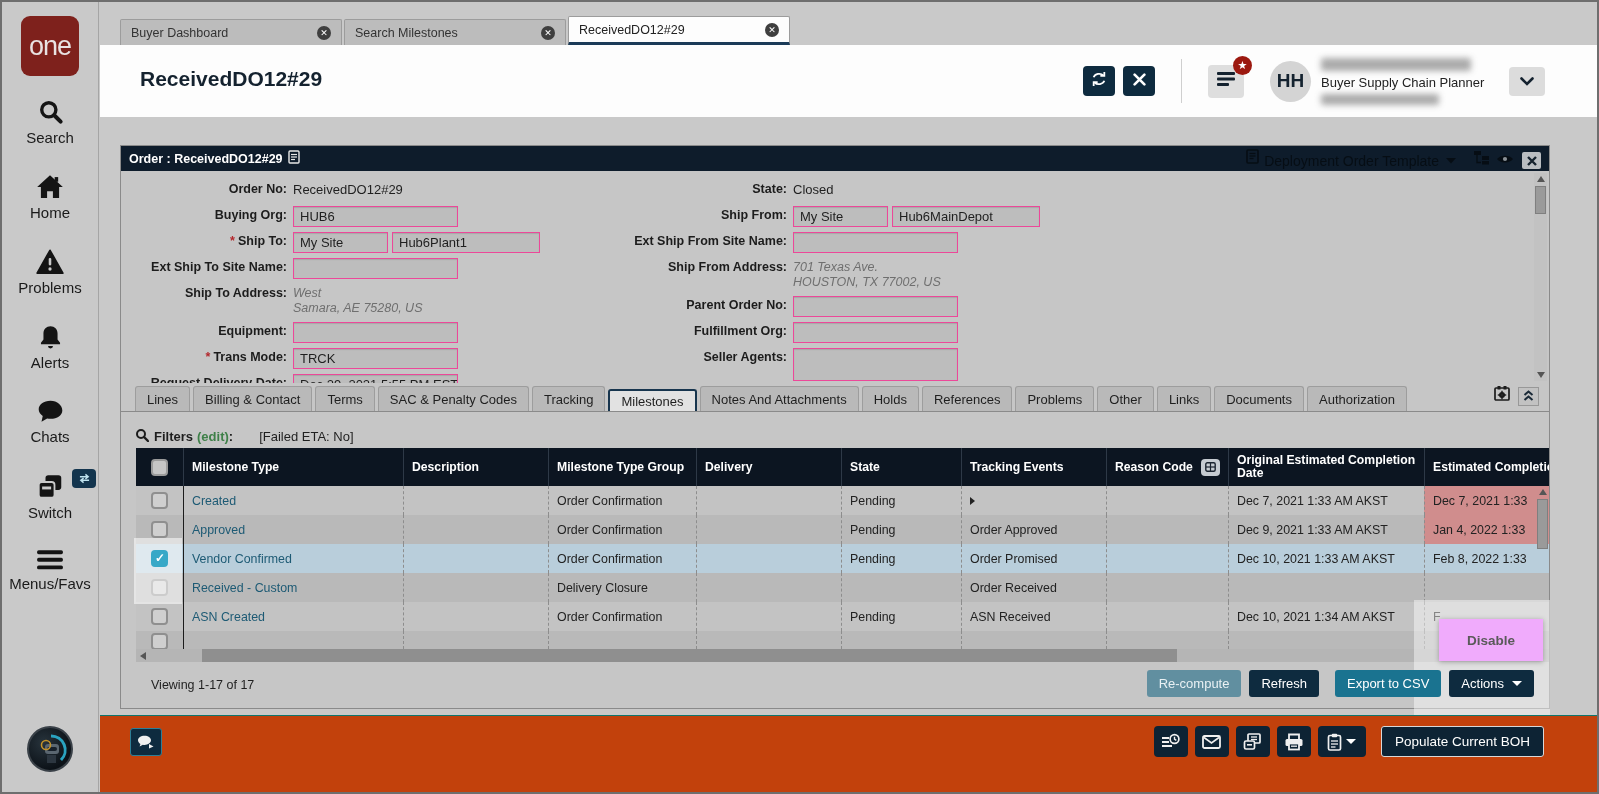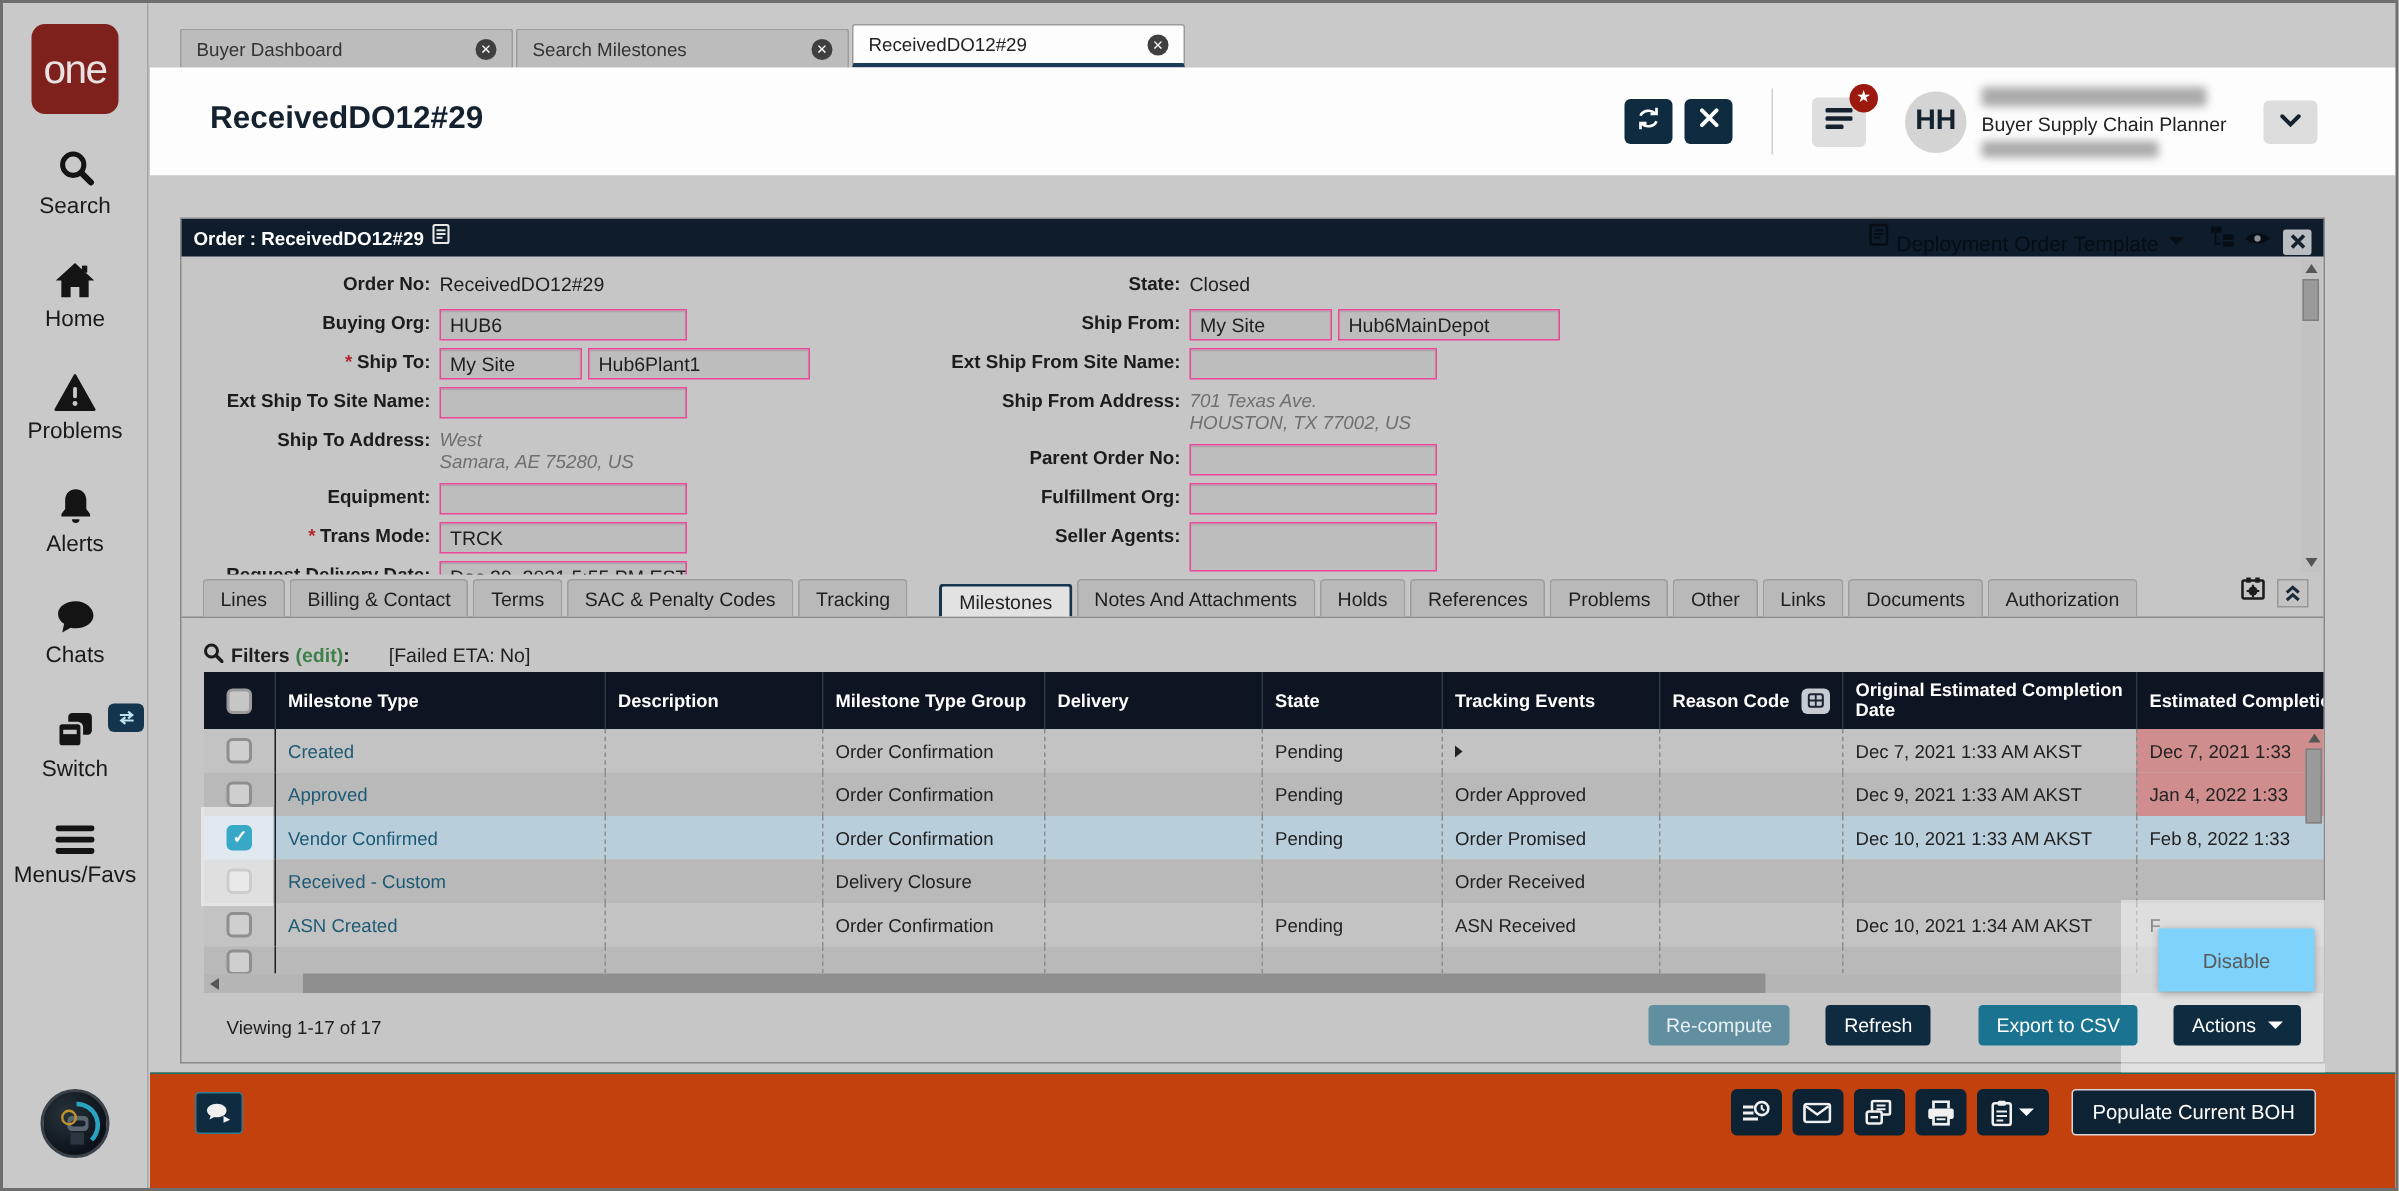--- a/index.html
+++ b/index.html
@@ -64,21 +64,21 @@
   .vsb { position:absolute; width:13px; background:#c2c2c2; }
   .vsb .arr { position:absolute; left:0; width:13px; height:12px; display:flex; align-items:center; justify-content:center; }
   .tri-up { width:0; height:0; border-left:4px solid transparent; border-right:4px solid transparent; border-bottom:6px solid #555; }
   .tri-dn { width:0; height:0; border-left:4px solid transparent; border-right:4px solid transparent; border-top:6px solid #555; }
   .tri-lf { width:0; height:0; border-top:4px solid transparent; border-bottom:4px solid transparent; border-right:6px solid #555; }
   .vsb .thumb { position:absolute; left:1px; width:11px; background:#9a9a9a; border:1px solid #7f7f7f; }
   .form-sb { right:2px; top:2px; height:208px; }
 
   .subtabs { position:relative; height:29px; padding-left:14px; display:flex; align-items:flex-end; border-bottom:1px solid #8a8a8a; }
   .stab { height:25px; padding:0 11px; background:#b9b9b9; border:1px solid #9d9d9d; border-bottom:none; border-radius:3px 3px 0 0; margin-right:3px; font-size:13px; color:#1f1f1f; display:flex; align-items:center; white-space:nowrap; cursor:pointer; }
-  .stab.active { height:22px; background:#e2e2e2; border:2px solid #17354e; border-bottom:none;margin-left:18px; }
+  .stab.active { height:22px; background:#e2e2e2; border:2px solid #17354e; border-bottom:none; }
   .subtab-icons { position:absolute; right:10px; bottom:4px; display:flex; align-items:center; gap:6px; }
   .collapse-btn { width:21px; height:19px; background:#c2c2c2; border:1px solid #989898; display:flex; align-items:center; justify-content:center; cursor:pointer; }
 
   .filters { height:36px; padding:12px 0 0 14px; display:flex; align-items:center; font-size:13px; color:#1f1f1f; }
   .filters .fl-label { font-weight:bold; margin-left:5px; }
   .filters .fl-edit { font-weight:bold; color:#3e8048; margin-left:4px; cursor:pointer; }
   .filters .fl-colon { font-weight:bold; }
   .filters .fl-value { margin-left:26px; }
 
   
@@ -105,41 +105,41 @@
   .reason-chip { width:20px; height:17px; background:#c6cbd1; border-radius:4px; margin-left:8px; display:flex; align-items:center; justify-content:center; }
   .partial-row { height:18px; overflow:hidden; background:#c3c3c3; }
   .partial-row .gc { padding-top:3px; }
   .grid-sb { right:0; top:38px; height:163px; background:transparent; }
   .hscroll { height:13px; display:flex; background:#b5b5b5; }
   .hscroll .harr { width:14px; display:flex; align-items:center; justify-content:center; }
   .hthumb { height:13px; width:69%; margin-left:52px; background:#8f8f8f; }
 
   .panel-footer { position:relative; height:48px; }
   .viewing { position:absolute; left:30px; top:16px; font-size:12.5px; color:#1f1f1f; }
-  .foot-btns { position:absolute; right:15px; top:8px; display:flex; gap:24px; z-index:30;align-items:flex-end; }
+  .foot-btns { position:absolute; right:15px; top:8px; display:flex; gap:8px; z-index:30;align-items:flex-end; }
   .btn { height:27px; padding:0 12px; border-radius:3px; font-size:13px; color:#fff; display:flex; align-items:center; border:none; cursor:pointer; font-family:inherit; }
   .btn.recompute { background:var(--recompute); color:#e9f1f4; }
   .btn.refresh { background:var(--accent-navy); }
   .btn.export { background:var(--teal); margin-left:8px; }
   .btn.actions { background:var(--accent-navy); }
   .caret { width:0; height:0; border-left:5px solid transparent; border-right:5px solid transparent; border-top:5px solid #fff; margin-left:8px; }
 
   
   .bottom-bar { position:absolute; left:0; right:0; top:598px; bottom:0; border-top:1px solid #0f766e; background:#c2410c; }
   .chat-btn { position:absolute; left:30px; top:12px; width:32px; height:28px; background:var(--accent-navy); border:1px solid #2d7e96; border-radius:3px; display:flex; align-items:center; justify-content:center; cursor:pointer; }
   .bb-right { position:absolute; right:53px; top:10px; display:flex; align-items:center; gap:7px; }
   .icon-btn { width:34px; height:31px; background:#0d2334; border-radius:4px; display:flex; align-items:center; justify-content:center; cursor:pointer; }
   .icon-btn.wide { width:48px; gap:4px; }
   .populate { height:31px; padding:0 13px; background:#0d2334; border:1px solid #d8d8d8; border-radius:3px; color:#fff; font-size:13.5px; display:flex; align-items:center; margin-left:8px; cursor:pointer; }
 
   
   .spot { position:absolute; background:rgba(255,255,255,.55); z-index:20; }
   .spot1 { left:132px; top:536px; width:48px; height:66px; }
   .spot2 { left:1412px; top:598px; width:136px; height:115px; background:rgba(255,255,255,.45); }
-  .ctx-menu { position:absolute; left:1437px; top:617px; width:104px; height:42px; background:#7dd3fc; box-shadow:0 1px 5px rgba(0,0,0,.3); z-index:40; display:flex; align-items:center; justify-content:center; }
+  .ctx-menu { position:absolute; left:1437px; top:617px; width:104px; height:42px; background:#f0abfc; box-shadow:0 1px 5px rgba(0,0,0,.3); z-index:40; display:flex; align-items:center; justify-content:center;font-weight:bold; }
   .ctx-item { font-size:13.5px; color:#5a5a5a; cursor:pointer; }
 </style>
 </head>
 <body>
 
 <div class="screen">
 
   <aside class="sidebar">
     <div class="logo">one</div>
 

